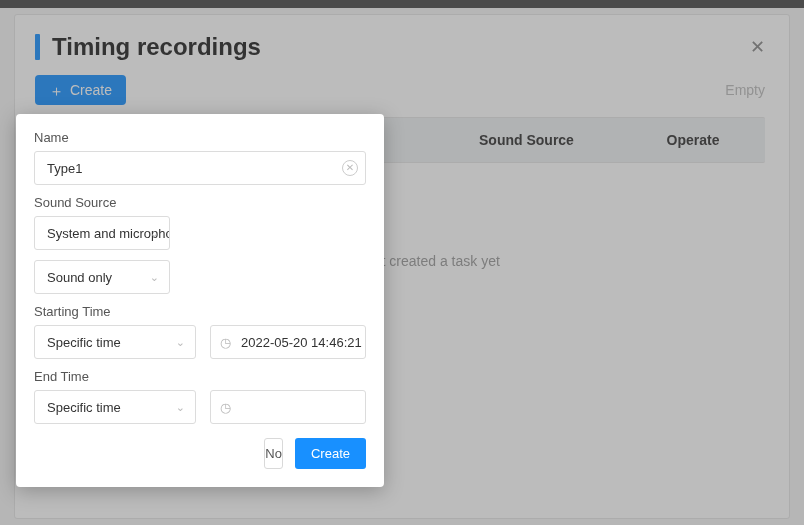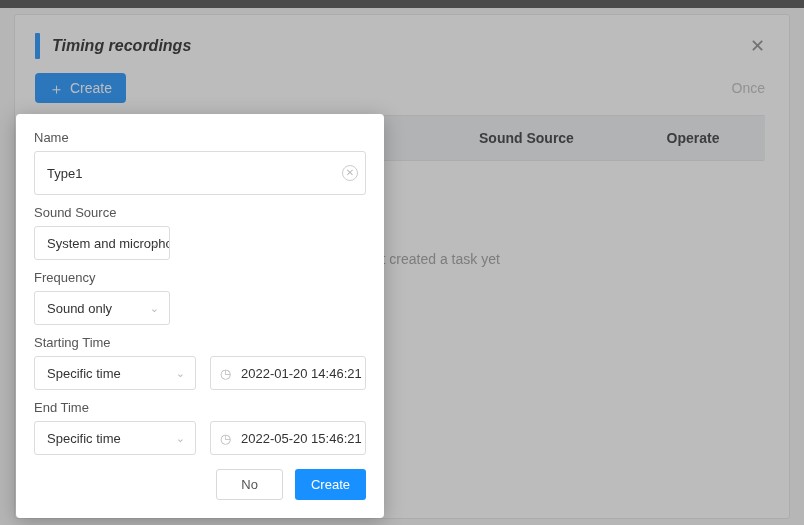--- a/index.html
+++ b/index.html
@@ -7,21 +7,21 @@
   body { background: #f5f5f5; position: relative; }
 
   
   .topstrip { height: 8px; background: #4a4a4a; }
 
   
   .panel { position: absolute; left: 14px; right: 14px; top: 14px; bottom: 6px; background: #fff; border: 1px solid #e5e5e5; border-radius: 3px; }
   .panel-header { display: flex; align-items: center; justify-content: space-between; padding: 18px 24px 10px 20px; }
   .title-wrap { display: flex; align-items: center; gap: 12px; }
   .title-bar { width: 5px; height: 26px; background: #1890ff; border-radius: 1px; }
-  .page-title { font-size: 16px; font-weight: 700; color: #222; font-style: italic; }
+  .page-title { font-size: 24px; font-weight: 700; color: #222; }
   .close-x { color: #888; font-size: 18px; cursor: pointer; }
 
   .toolbar { display: flex; align-items: center; justify-content: space-between; padding: 4px 24px 12px 20px; }
   .create-btn { display: inline-flex; align-items: center; gap: 6px; background: #1890ff; color: #fff; border: none; padding: 7px 14px; border-radius: 4px; font-size: 14px; cursor: pointer; }
   .create-btn .plus { font-size: 15px; line-height: 1; }
   .empty-link { color: #bbb; font-size: 14px; }
 
   .table-wrap { padding: 0 24px; }
   .thead { display: flex; background: #eef0f2; border-top: 1px solid #e5e5e5; border-bottom: 1px solid #e5e5e5; border-radius: 2px; }
   .th { padding: 14px 10px; font-size: 14px; font-weight: 600; color: #333; }
@@ -34,34 +34,34 @@
   .empty-state { text-align: center; color: #999; font-size: 14px; padding: 90px 0 0; }
 
   
   .overlay { position: absolute; inset: 0; background: rgba(80,80,80,0.38); }
 
   
   .modal { position: absolute; left: 16px; top: 114px; width: 368px; background: #fff; border-radius: 4px; box-shadow: 0 4px 20px rgba(0,0,0,0.25); padding: 16px 18px 18px; }
   .field { margin-bottom: 10px; }
   .field-label { font-size: 13px; color: #555; margin-bottom: 6px; display: block; }
   .input-wrap { position: relative; }
-  .text-input { width: 100%; height: 44px; border: 1px solid #dcdcdc; border-radius: 3px; padding: 0 30px 0 12px; font-size: 13px; color: #333; }
+  .text-input { width: 100%; height: 34px; border: 1px solid #dcdcdc; border-radius: 3px; padding: 0 30px 0 12px; font-size: 13px; color: #333; }
   .input-clear { position: absolute; right: 8px; top: 50%; transform: translateY(-50%); width: 16px; height: 16px; border-radius: 50%; border: 1px solid #ccc; color: #bbb; font-size: 10px; line-height: 13px; text-align: center; cursor: pointer; }
 
   .select { position: relative; height: 34px; border: 1px solid #dcdcdc; border-radius: 3px; padding: 0 28px 0 12px; font-size: 13px; color: #333; display: flex; align-items: center; cursor: pointer; white-space: nowrap; overflow: hidden; }
   .select-narrow { width: 136px; }
   .select-med { width: 162px; }
   .select .chev { position: absolute; right: 10px; top: 50%; transform: translateY(-50%); color: #bbb; font-size: 11px; pointer-events: none; }
 
   .row { display: flex; gap: 14px; }
   .dt-box { position: relative; flex: 1; height: 34px; border: 1px solid #dcdcdc; border-radius: 3px; display: flex; align-items: center; padding-left: 30px; font-size: 13px; color: #333; cursor: pointer; }
   .dt-box .clock { position: absolute; left: 9px; top: 50%; transform: translateY(-50%); color: #bbb; font-size: 13px; }
 
   .modal-actions { display: flex; justify-content: flex-end; gap: 12px; margin-top: 14px; }
-  .btn-no { background: #fff; border: 1px solid #d9d9d9; color: #555; padding: 7px 24px; border-radius: 3px; font-size: 13px; cursor: pointer; }
+  .btn-no { background: #fff; border: 1px solid #d9d9d9; color: #555; padding: 7px 0; border-radius: 3px; font-size: 13px; cursor: pointer; }
   .btn-create2 { background: #1890ff; border: none; color: #fff; padding: 7px 16px; border-radius: 3px; font-size: 13px; cursor: pointer; }
 </style>
 </head>
 <body>
 
 <div class="topstrip"></div>
 
 <div class="panel">
   <div class="panel-header">
     <div class="title-wrap">
@@ -69,21 +69,21 @@
       <h1 class="page-title">Timing recordings</h1>
     </div>
     <span class="close-x">✕</span>
   </div>
 
   <div class="toolbar">
     <button class="create-btn">
       <span class="plus">＋</span>
       <span>Create</span>
     </button>
-    <span class="empty-link">Once</span>
+    <span class="empty-link">Empty</span>
   </div>
 
   <div class="table-wrap">
     <div class="thead">
       <div class="th th-name">Name</div>
       <div class="th th-start">Starting Time</div>
       <div class="th th-end">End Time</div>
       <div class="th th-src">Sound Source</div>
       <div class="th th-op">Operate</div>
     </div>
@@ -105,51 +105,49 @@
 
   <div class="field">
     <span class="field-label">Sound Source</span>
     <div class="select select-narrow">
       <span>System and microphone</span>
       <span class="chev">⌄</span>
     </div>
   </div>
 
   <div class="field">
-    <span class="field-label">Frequency</span>
     <div class="select select-narrow">
       <span>Sound only</span>
       <span class="chev">⌄</span>
     </div>
   </div>
 
   <div class="field">
     <span class="field-label">Starting Time</span>
     <div class="row">
       <div class="select select-med">
         <span>Specific time</span>
         <span class="chev">⌄</span>
       </div>
       <div class="dt-box">
         <span class="clock">◷</span>
-        <span>2022-01-20 14:46:21</span>
+        <span>2022-05-20 14:46:21</span>
       </div>
     </div>
   </div>
 
   <div class="field">
     <span class="field-label">End Time</span>
     <div class="row">
       <div class="select select-med">
         <span>Specific time</span>
         <span class="chev">⌄</span>
       </div>
       <div class="dt-box">
         <span class="clock">◷</span>
-        <span>2022-05-20 15:46:21</span>
       </div>
     </div>
   </div>
 
   <div class="modal-actions">
     <button class="btn-no">No</button>
     <button class="btn-create2">Create</button>
   </div>
 </div>
 

